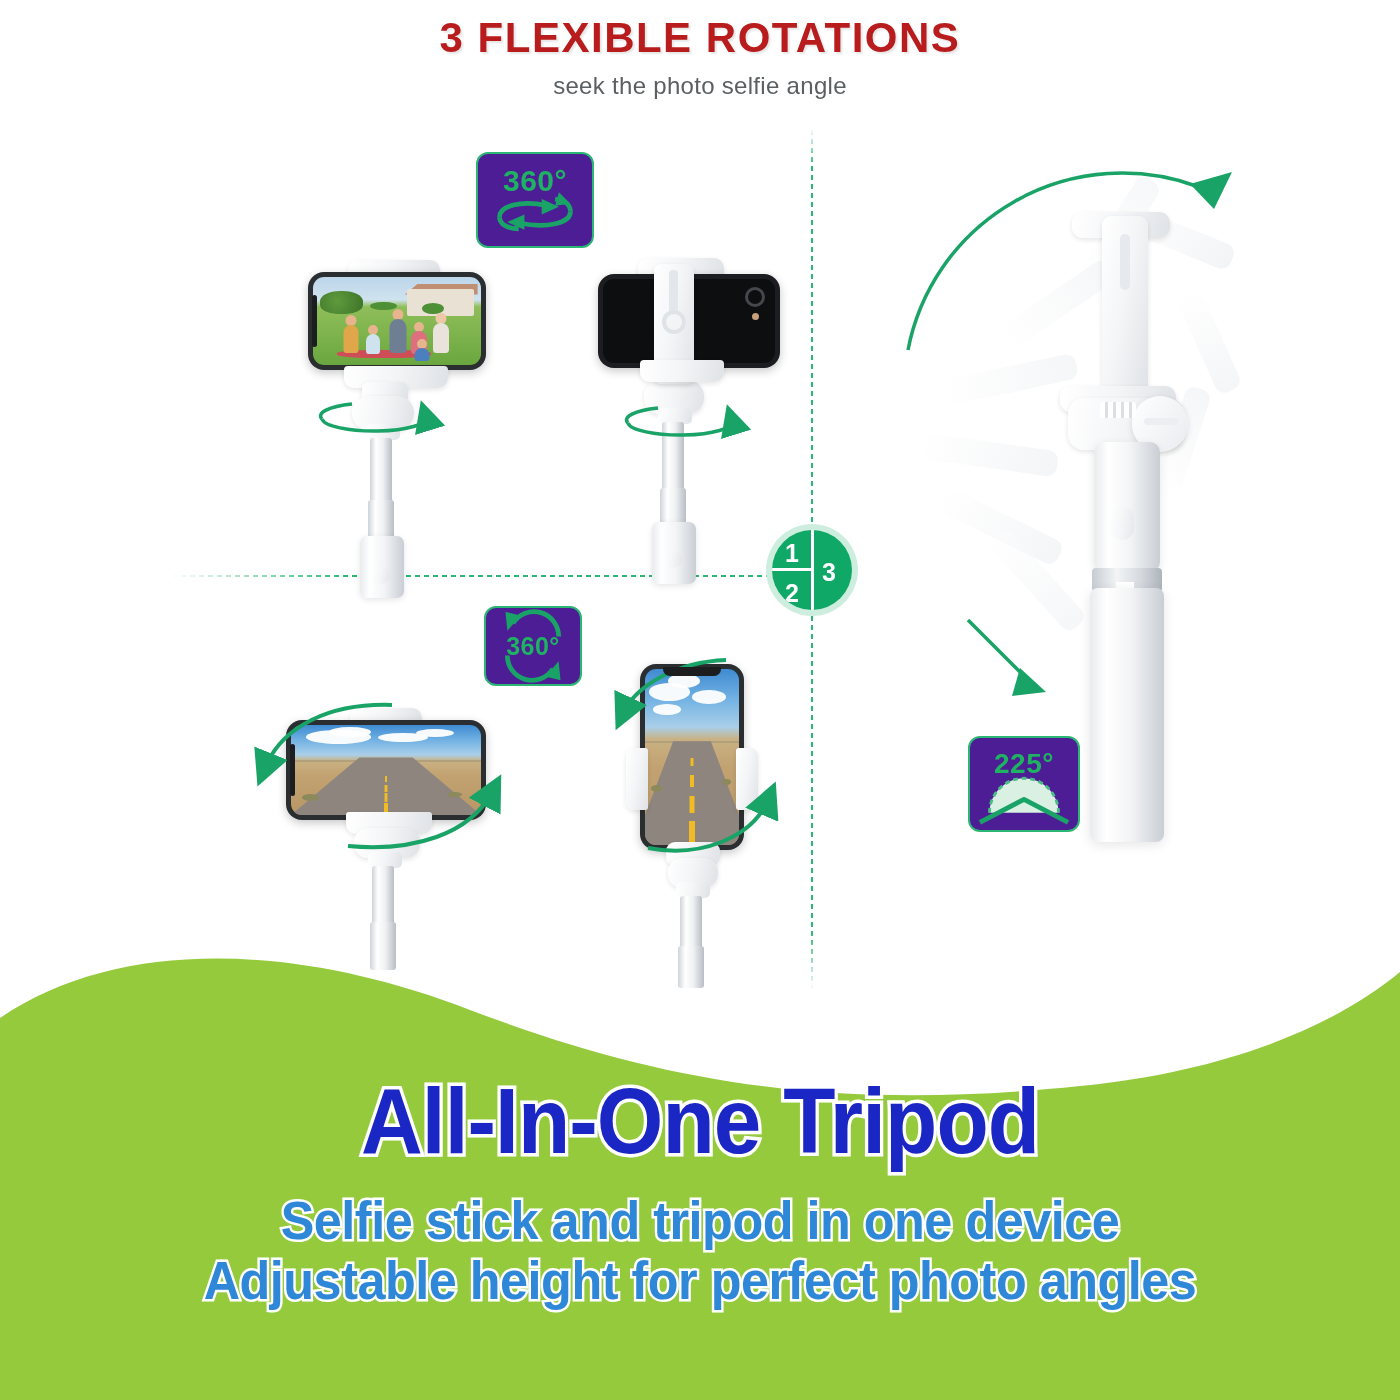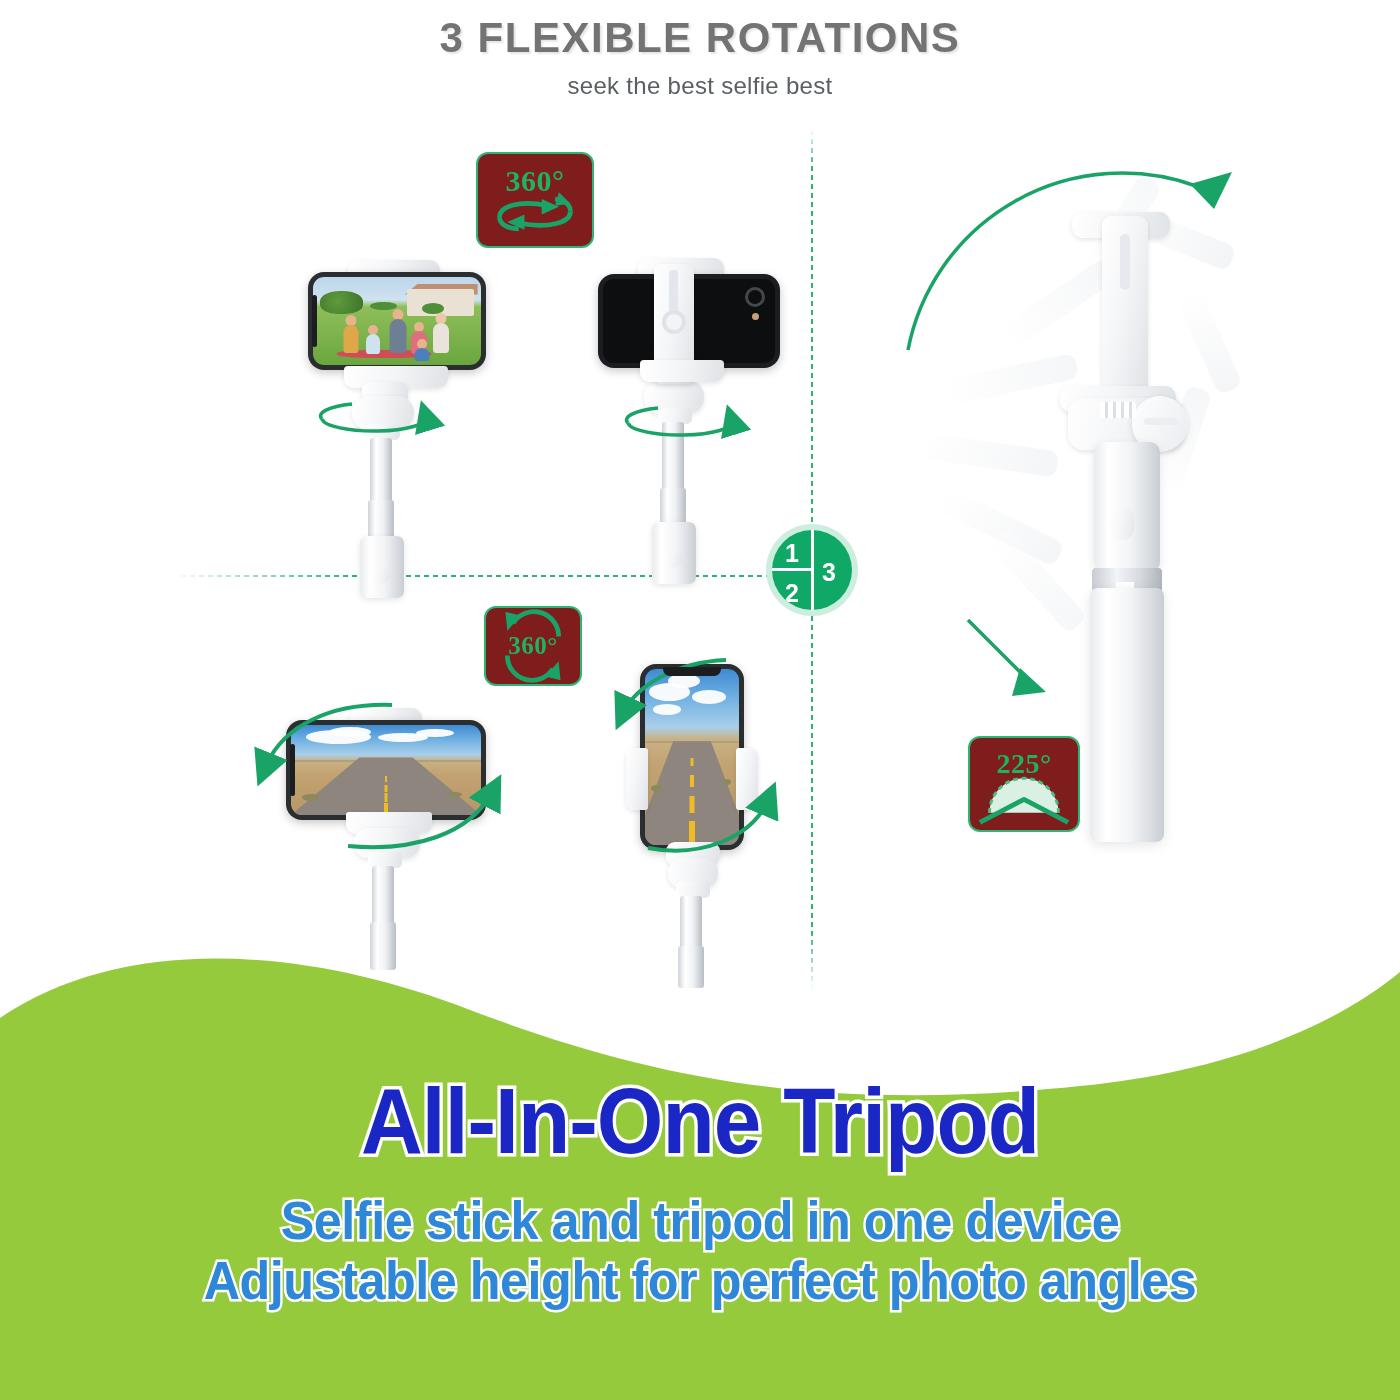--- a/index.html
+++ b/index.html
@@ -8,21 +8,21 @@
     font-family:"Liberation Sans", sans-serif;
     background:#ffffff;
     position:relative;
     overflow:hidden;
   }
 
   
   #header { position:absolute; left:0; top:14px; width:1400px; text-align:center; }
   #title {
     font-size:42px; font-weight:bold; letter-spacing:1.5px;
-    color:#737373; text-shadow:2px 2px 2px rgba(0,0,0,0.10);
+    color:#b91c1c; text-shadow:2px 2px 2px rgba(0,0,0,0.10);
   }
   #subtitle { margin-top:10px; font-size:24px; color:#5a5f62; letter-spacing:.3px; }
 
   
   .dotted-v {
     position:absolute; left:810px; top:128px; width:4px; height:862px;
     background-image:radial-gradient(#2bb673 40%, transparent 41%);
     background-size:4px 9px; background-repeat:repeat-y;
   }
   .dotted-v.fade-top { -webkit-mask-image:linear-gradient(to bottom, transparent 0, #000 40px, #000 calc(100% - 60px), transparent 100%);
@@ -43,22 +43,21 @@
   #numbadge .vline { position:absolute; left:39px; top:0; width:3px; height:80px; background:#fff; }
   #numbadge .hline { position:absolute; left:0; top:38px; width:40px; height:3px; background:#fff; }
   #numbadge span { position:absolute; color:#fff; font-weight:bold; font-size:25px; line-height:1; }
   #numbadge .n1 { left:13px; top:11px; }
   #numbadge .n2 { left:13px; top:51px; }
   #numbadge .n3 { left:50px; top:30px; }
 
   
   .badge {
     position:absolute; border:2px solid #2bb673; border-radius:12px;
-    background:#7f1d1d;
-    font-family:Liberation Serif, serif;
+    background:#4c1d95;
   }
   .badge .lbl {
     position:absolute; width:100%; text-align:center;
     color:#1fb263; font-weight:bold; letter-spacing:.5px;
   }
   #badge360a { left:476px; top:152px; width:118px; height:96px; }
   #badge360a .lbl { top:10px; font-size:30px; }
   #badge360b { left:484px; top:606px; width:98px; height:80px; }
   #badge360b .lbl { top:24px; font-size:25px; }
   #badge225 { left:968px; top:736px; width:112px; height:96px; }
@@ -128,21 +127,21 @@
     transform:scaleX(.95); transform-origin:center;
     -webkit-text-stroke:5px #ffffff; paint-order:stroke fill;
   }
   #sub1 { margin-top:22px; }
 </style>
 </head>
 <body>
 
 <div id="header">
   <div id="title">3 FLEXIBLE ROTATIONS</div>
-  <div id="subtitle">seek the best selfie best</div>
+  <div id="subtitle">seek the photo selfie angle</div>
 </div>
 
 <div class="dotted-v fade-top"></div>
 <div class="dotted-h"></div>
 
 <div class="unit" style="left:300px; top:250px; width:230px; height:330px;">
 
   <div class="wp soft" style="left:48px; top:10px; width:92px; height:22px; border-radius:10px 10px 4px 4px;"></div>
   <div class="wp" style="left:78px; top:26px; width:34px; height:18px; border-radius:4px;"></div>
 

